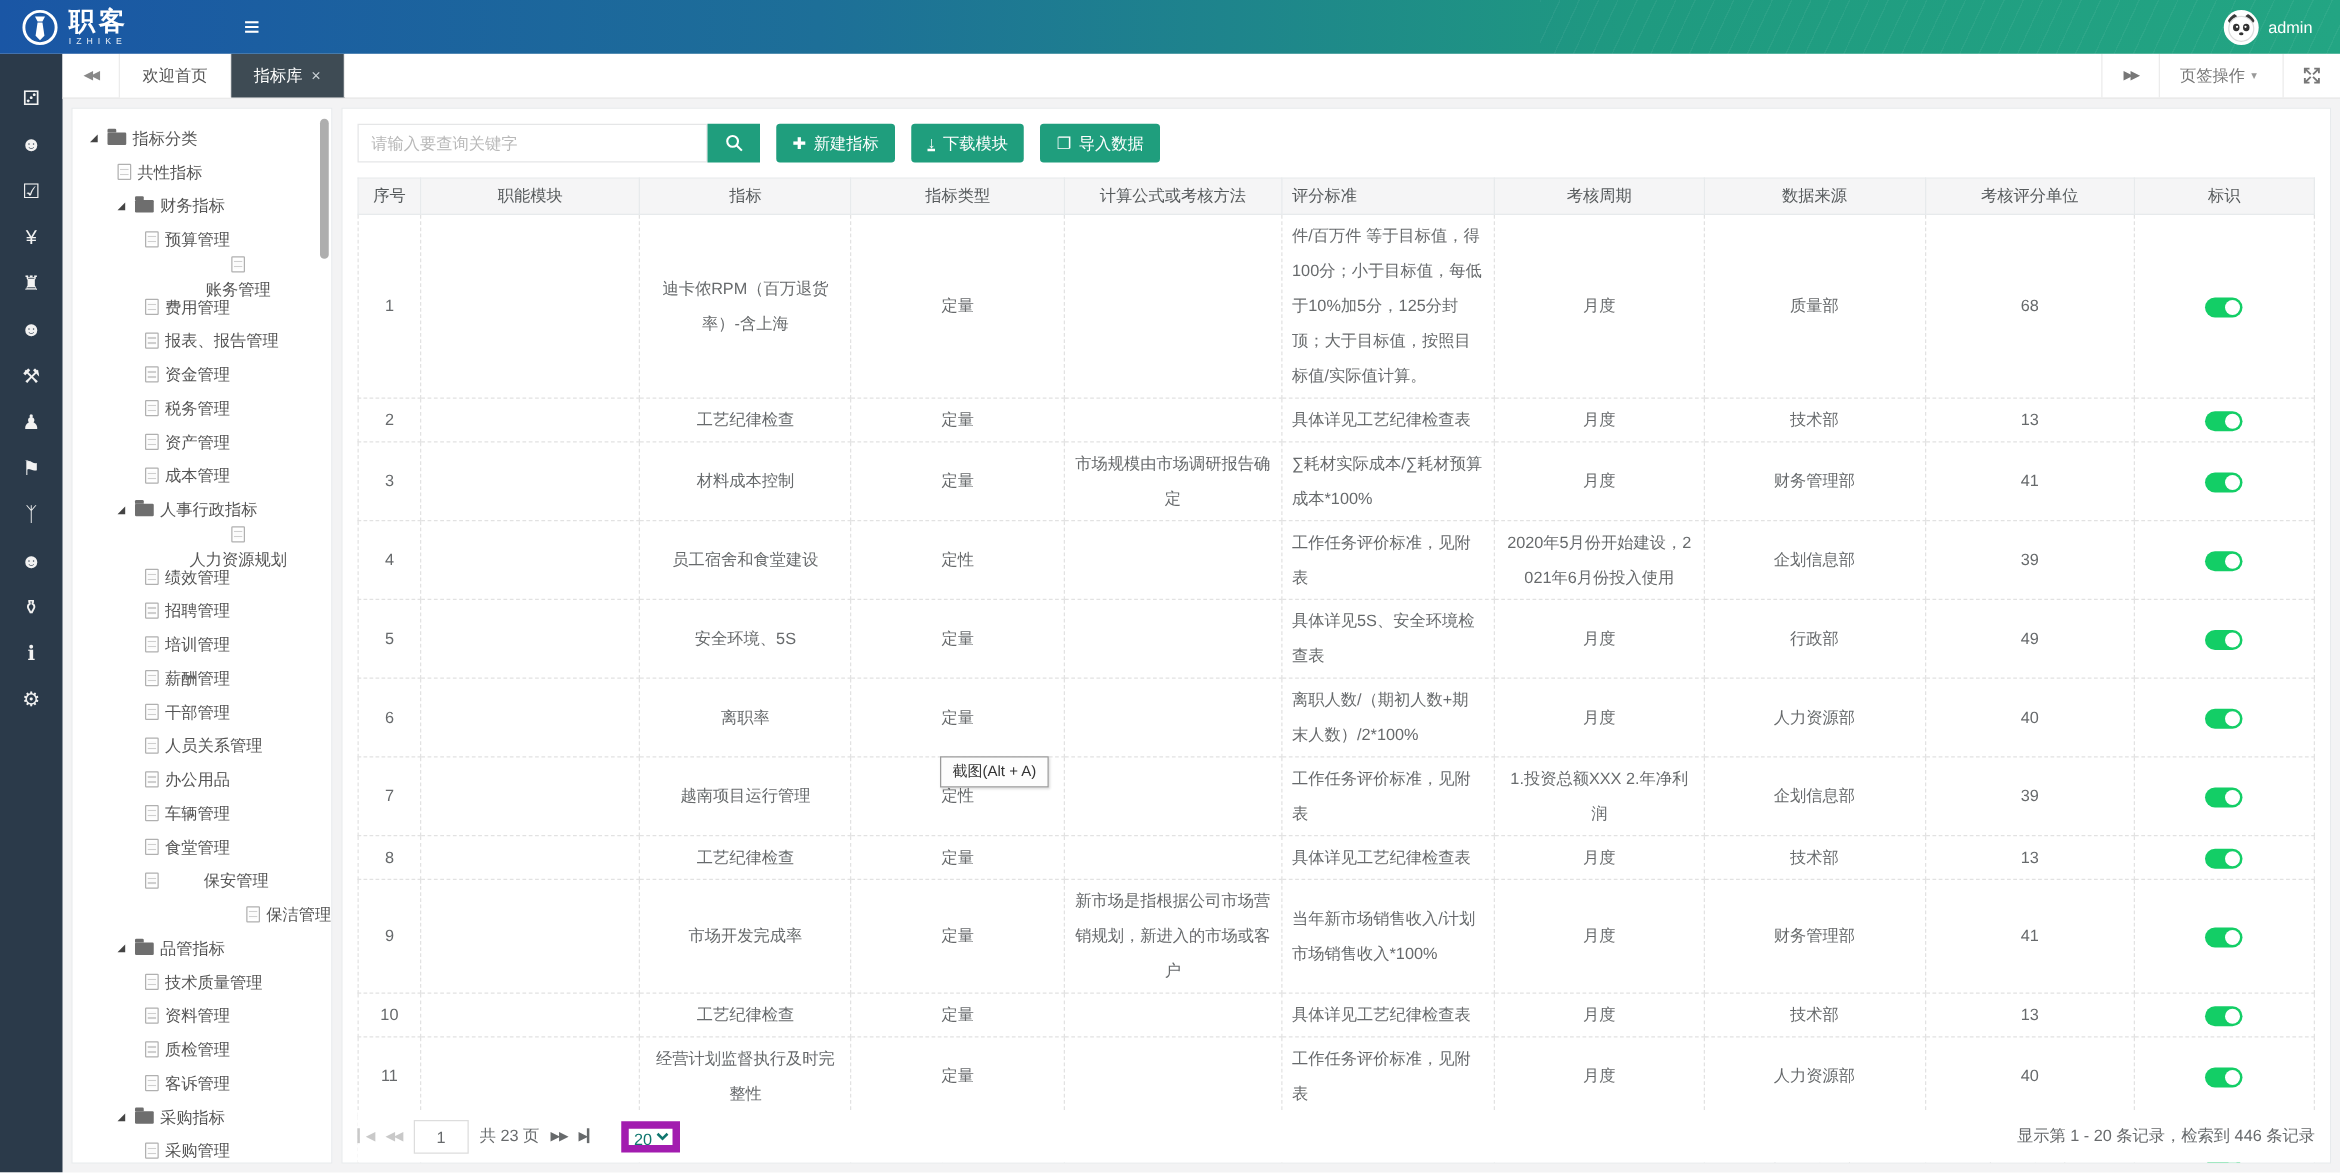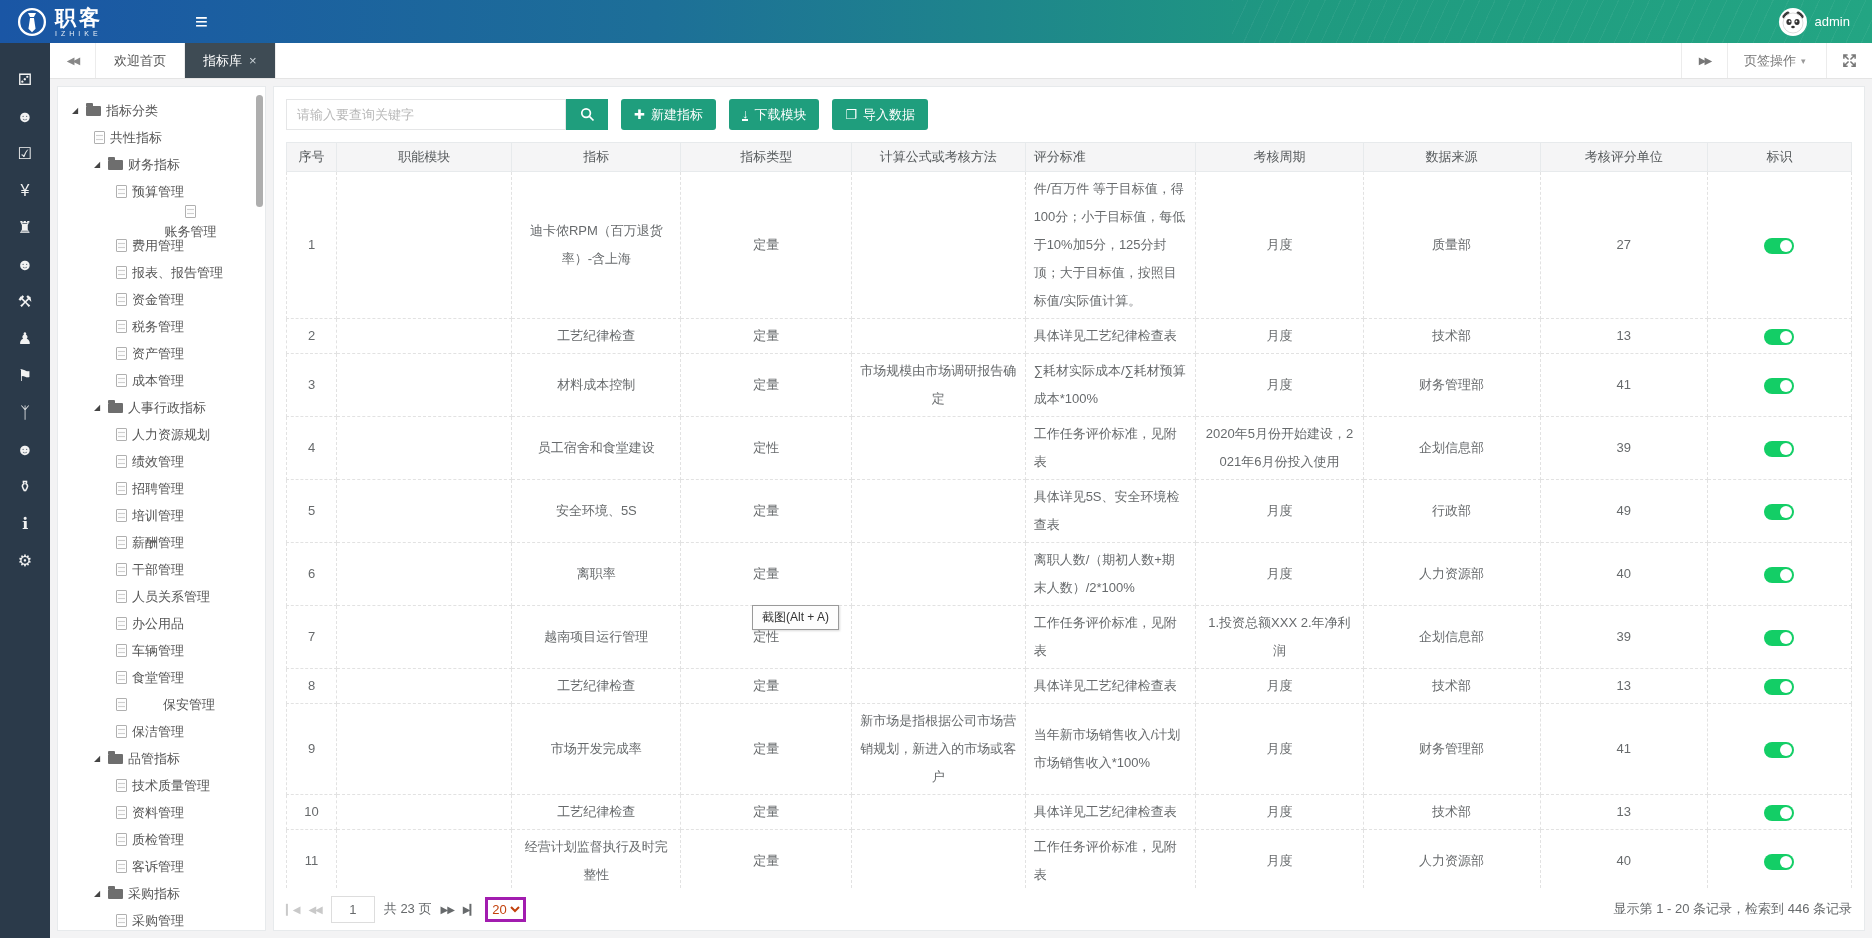--- a/index.html
+++ b/index.html
@@ -71,21 +71,21 @@
   tr:first-child td { border-top:none; }
   .toggle { display:inline-block; width:30px; height:16px; border-radius:9px; background:#13ce66; position:relative; vertical-align:middle; cursor:pointer; }
   .toggle::after { content:""; position:absolute; top:2px; right:2px; width:12px; height:12px; border-radius:50%; background:#fff; }
 
   
   .pagination { position:absolute; left:12px; right:12px; bottom:0; height:42px; background:#fff; display:flex; align-items:center; gap:9px; }
   .pg-ic { font-size:10px; letter-spacing:-1px; cursor:pointer; }
   .pg-ic.disabled { color:#c9c9c9; }
   .pg-ic.on { color:#676a6c; }
   .page-input { width:44px; height:27px; border:1px solid #ddd; text-align:center; font-size:13px; color:#676a6c; outline:none; }
-  .page-size { height:25px; border:3px solid #a21caf; font-size:13px; color:#c2410c; background:#fff; }
+  .page-size { height:25px; border:6px solid #a21caf; font-size:13px; color:#0f766e; background:#fff;margin-left:12px; }
   .pg-summary { margin-left:auto; font-size:13px; color:#676a6c; }
 
   
   .tooltip { position:absolute; left:752px; top:605px; z-index:60; background:#fdfdfd; border:1px solid #9a9a9a;
              padding:3px 9px; font-size:12px; color:#333; box-shadow:1px 1px 2px rgba(0,0,0,.15); white-space:nowrap; }
 </style>
 </head>
 <body>
 
 <div class="navbar">
@@ -214,21 +214,21 @@
             </div>
             <div class="tree-node" style="padding-left: 58px;">
               <span class="doc"></span>
               <span>成本管理</span>
             </div>
             <div class="tree-node" style="padding-left: 36px;">
               <span class="caret">◢</span>
               <span class="folder"></span>
               <span>人事行政指标</span>
             </div>
-            <div class="tree-node" style="padding-left: 58px;">
+            <div class="tree-node" style="padding-left: 58px; flex-direction: column;">
               <span class="doc"></span>
               <span>人力资源规划</span>
             </div>
             <div class="tree-node" style="padding-left: 58px;">
               <span class="doc"></span>
               <span>绩效管理</span>
             </div>
             <div class="tree-node" style="padding-left: 58px;">
               <span class="doc"></span>
               <span>招聘管理</span>
@@ -258,21 +258,21 @@
               <span>车辆管理</span>
             </div>
             <div class="tree-node" style="padding-left: 58px;">
               <span class="doc"></span>
               <span>食堂管理</span>
             </div>
             <div class="tree-node" style="padding-left: 58px; gap: 36px;">
               <span class="doc"></span>
               <span>保安管理</span>
             </div>
-            <div class="tree-node" style="padding-left: 58px;">
+            <div class="tree-node" style="padding-left: 58px; justify-content: flex-end;">
               <span class="doc"></span>
               <span>保洁管理</span>
             </div>
             <div class="tree-node" style="padding-left: 36px;">
               <span class="caret">◢</span>
               <span class="folder"></span>
               <span>品管指标</span>
             </div>
             <div class="tree-node" style="padding-left: 58px;">
               <span class="doc"></span>
@@ -360,21 +360,21 @@
           <tbody id="tbody">
               <tr>
                 <td>1</td>
                 <td></td>
                 <td>迪卡侬RPM（百万退货率）-含上海</td>
                 <td>定量</td>
                 <td></td>
                 <td>件/百万件 等于目标值，得100分；小于目标值，每低于10%加5分，125分封顶；大于目标值，按照目标值/实际值计算。</td>
                 <td>月度</td>
                 <td>质量部</td>
-                <td>27</td>
+                <td>68</td>
                 <td><span class="toggle"></span></td>
               </tr>
               <tr>
                 <td>2</td>
                 <td></td>
                 <td>工艺纪律检查</td>
                 <td>定量</td>
                 <td></td>
                 <td>具体详见工艺纪律检查表</td>
                 <td>月度</td>

